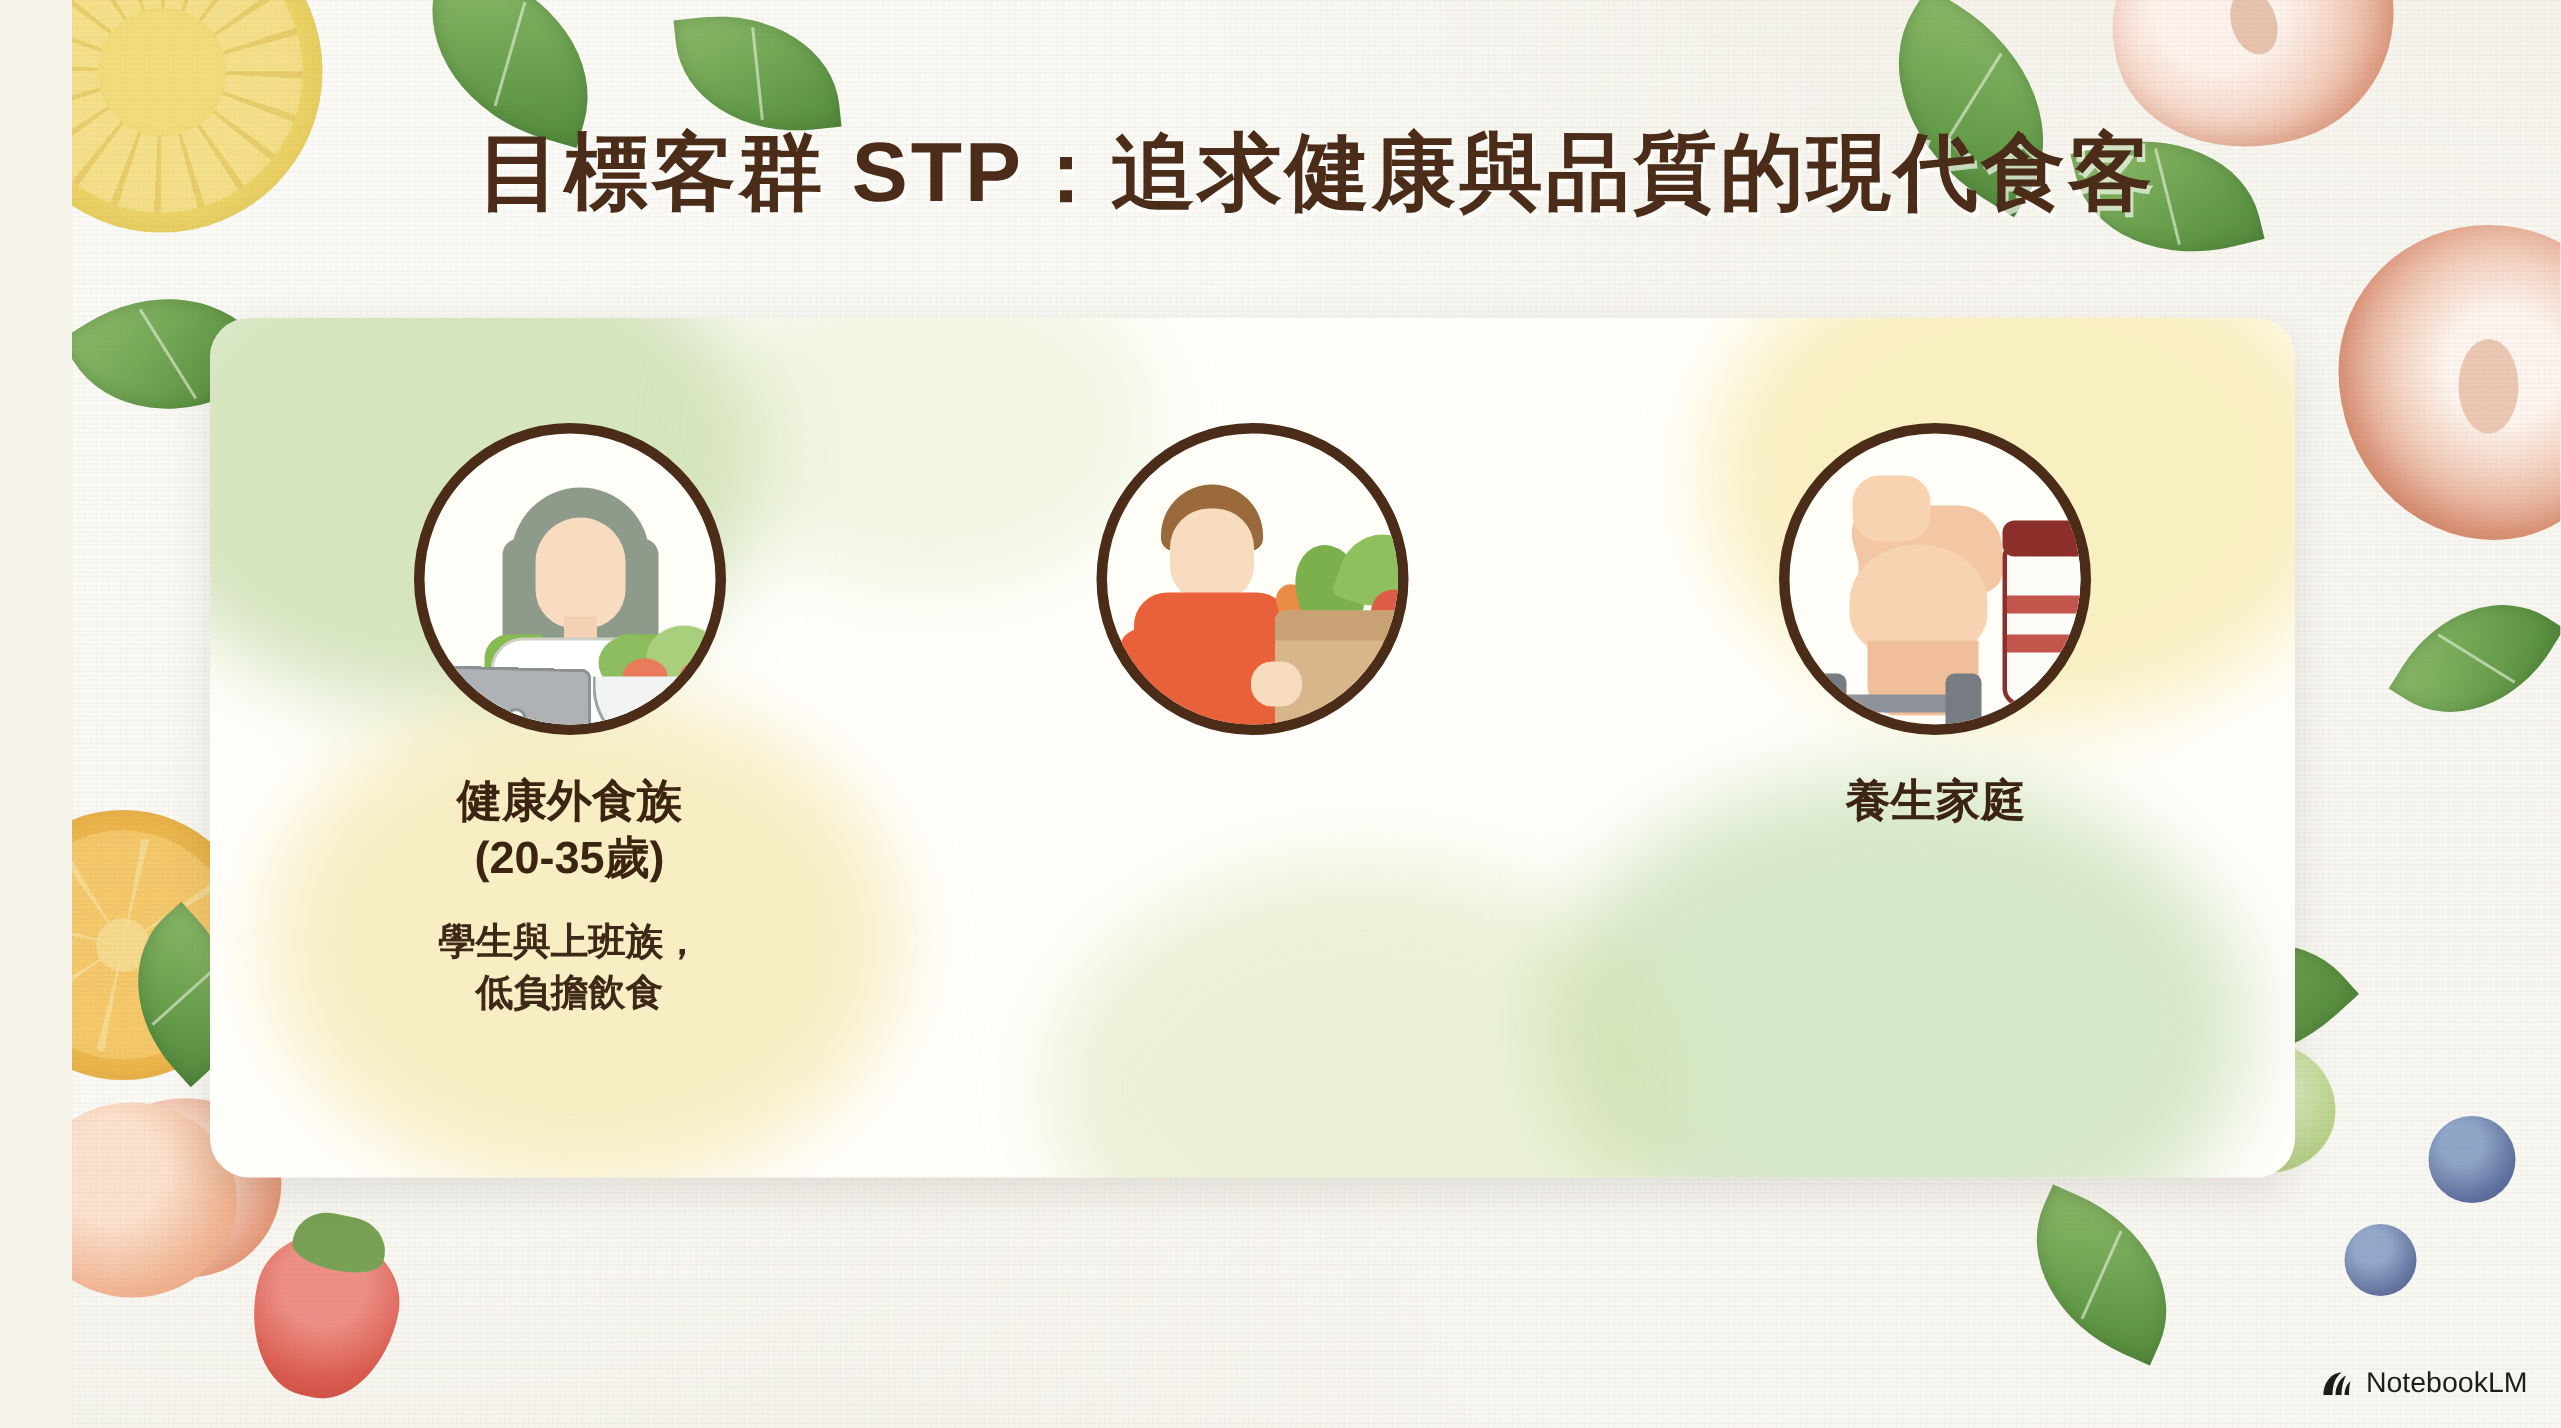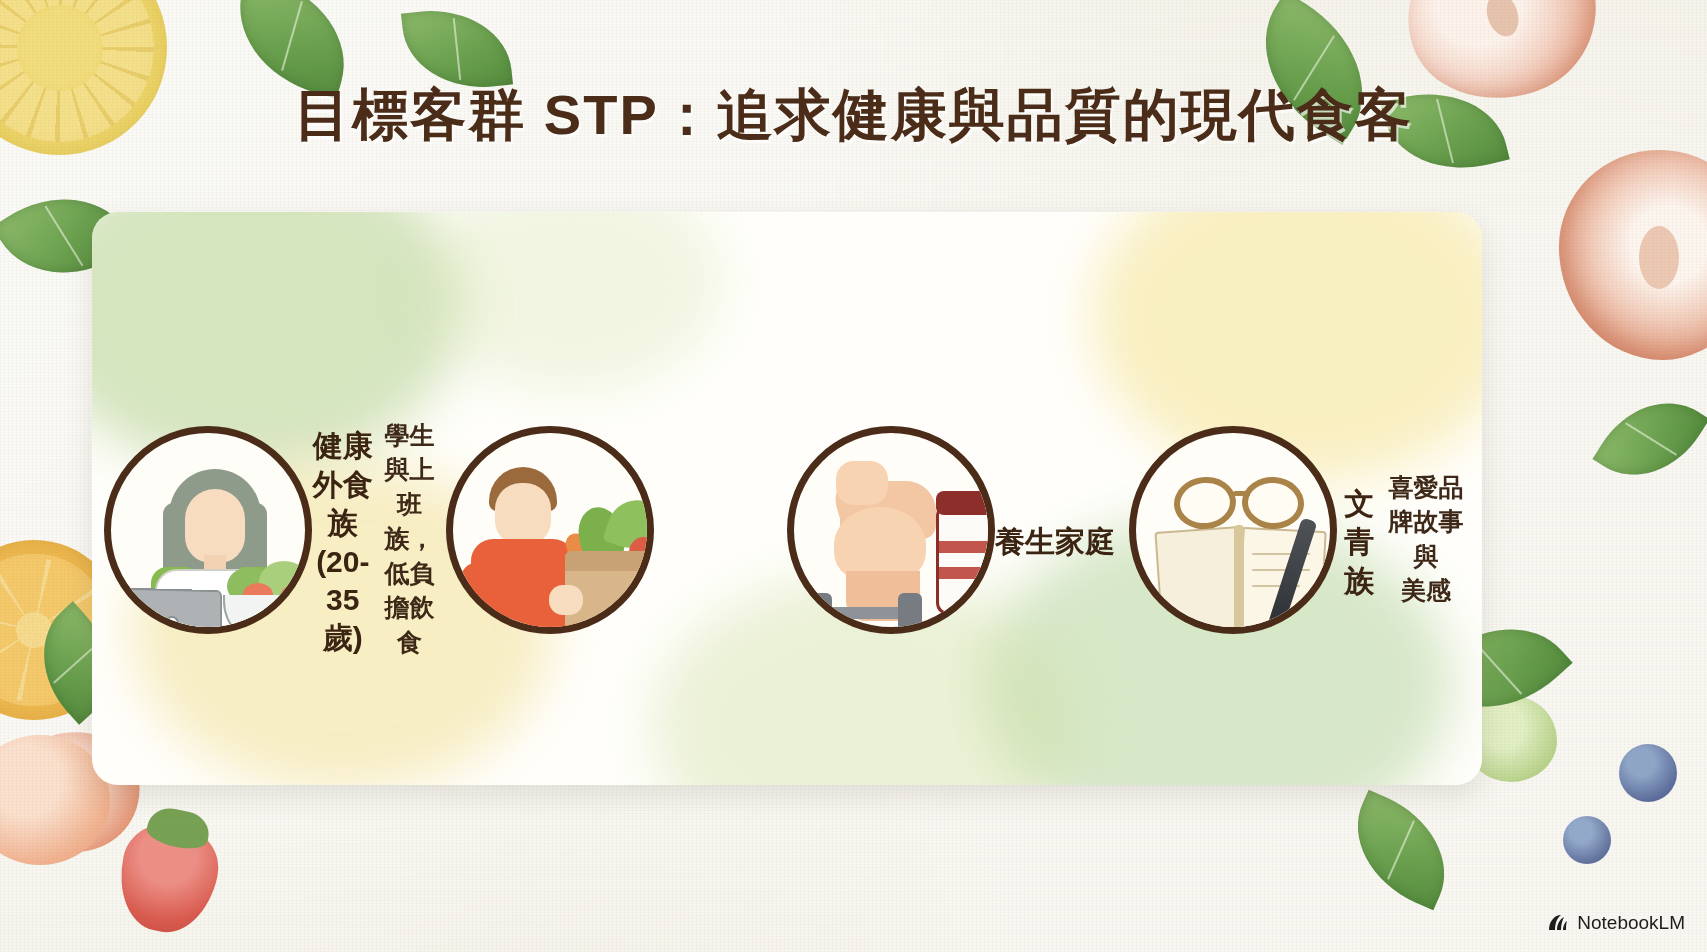--- a/index.html
+++ b/index.html
@@ -18,20 +18,21 @@
 
   
   #slide {
     position: absolute;
     inset: 0;
     background:
       radial-gradient(circle at 12% 18%, rgba(255,255,255,0.55) 0 35%, rgba(0,0,0,0) 60%),
       radial-gradient(circle at 85% 75%, rgba(255,255,255,0.45) 0 30%, rgba(0,0,0,0) 60%),
       linear-gradient(135deg, #f6f4ec 0%, #f2f0e6 40%, #f4f1e8 100%);
     overflow: hidden;
+    margin-left: 48px;
   }
   #slide::after{
     content:"";
     position:absolute; inset:0;
     background-image:
       repeating-linear-gradient(0deg, rgba(140,130,105,0.045) 0 1px, rgba(0,0,0,0) 1px 3px),
       repeating-linear-gradient(90deg, rgba(140,130,105,0.035) 0 1px, rgba(0,0,0,0) 1px 4px);
     pointer-events:none;
   }
 
@@ -197,20 +198,21 @@
     position: relative;
     display: flex;
     height: 100%;
     padding: 18px 12px 8px 12px;
     z-index: 2;
   }
 
   .segment {
     flex: 1 1 0;
     display: flex;
+    flex-direction: column;
     align-items: center;
     padding-top: 52px;
   }
 
   .icon-circle {
     width: 208px;
     height: 208px;
     border-radius: 50%;
     border: 7px solid #4a2c18;
     background: #fffdf8;
@@ -430,38 +432,20 @@
           <div class="ill shaker-lid"></div>
           <div class="ill shaker-band1"></div>
           <div class="ill shaker-band2"></div>
           <div class="ill db-bar"></div>
           <div class="ill db-wL"></div>
           <div class="ill db-wR"></div>
         </div>
         <div class="seg-title">養生家庭</div>
       </div>
 
-      <div class="segment">
-        <div class="icon-circle">
-          <div class="ill nb-left"></div>
-          <div class="ill nb-right"></div>
-          <div class="ill nb-spine"></div>
-          <div class="ill nb-line" style="left:116px; top:120px; width:58px;"></div>
-          <div class="ill nb-line" style="left:116px; top:136px; width:58px;"></div>
-          <div class="ill nb-line" style="left:116px; top:152px; width:48px;"></div>
-          <div class="ill pen"></div>
-          <div class="ill pen-tip"></div>
-          <div class="ill glass-l"></div>
-          <div class="ill glass-r"></div>
-          <div class="ill glass-bridge"></div>
-        </div>
-        <div class="seg-title">文青族</div>
-        <div class="seg-desc">喜愛品牌故事與
-美感</div>
-      </div>
 
 
     </div>
   </div>
 
   <div id="watermark">
     <span>
       <svg width="22" height="20" viewBox="0 0 22 20" aria-hidden="true">
         <path d="M2 17 C2 8, 8 2, 14 2 C10 5, 8 10, 8 17 Z" fill="#1d1d1d"></path>
         <path d="M10 17 C10 11, 13 6, 17 4 C15 8, 14 12, 14 17 Z" fill="#1d1d1d"></path>

